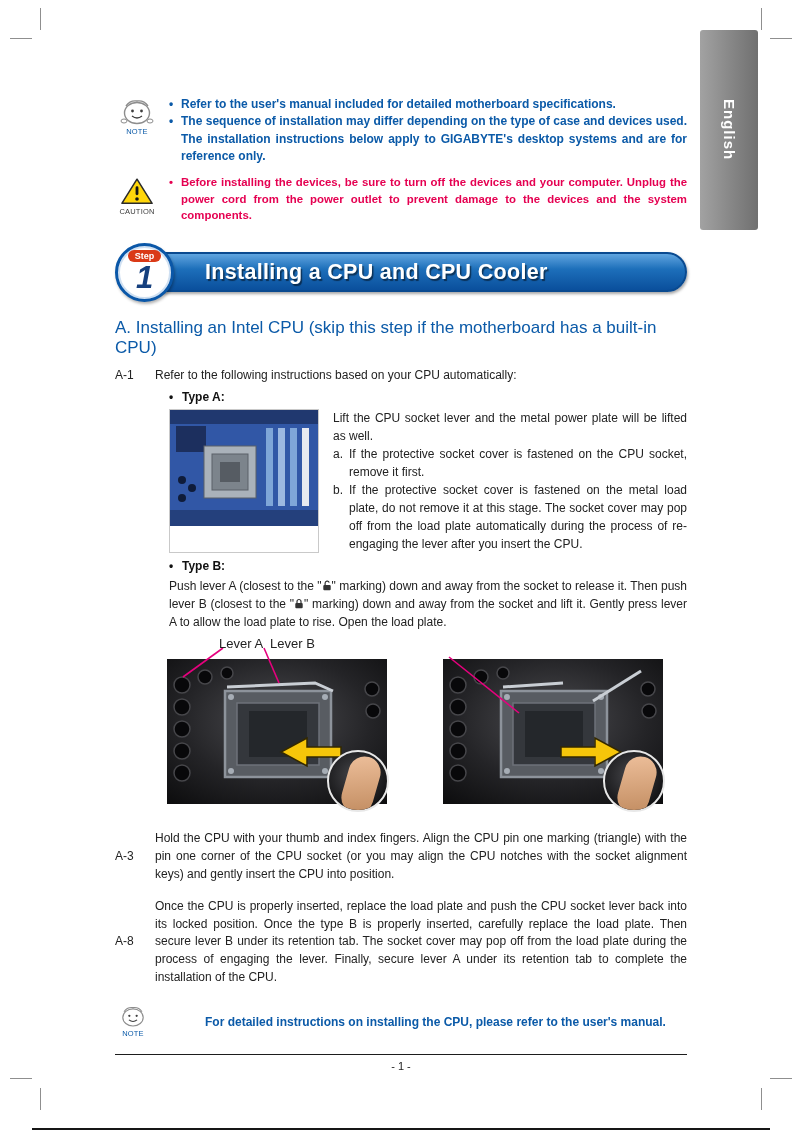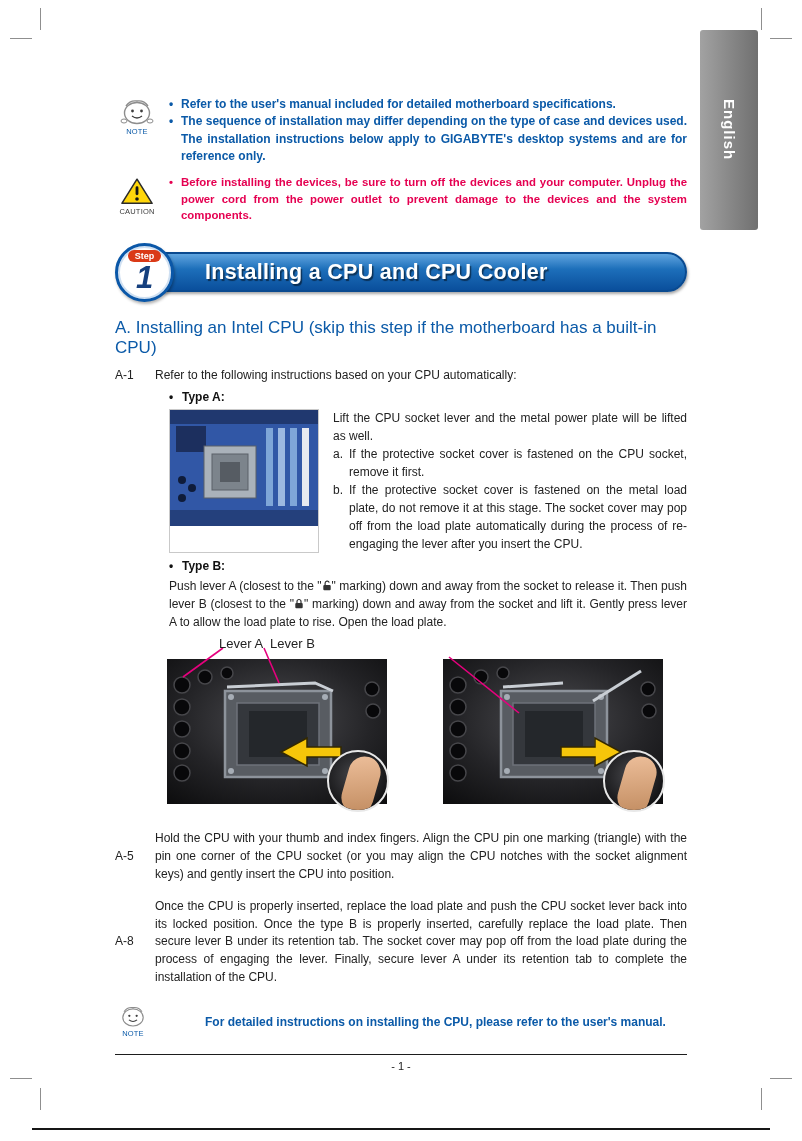--- a/index.html
+++ b/index.html
@@ -251,21 +251,21 @@
         <path d="M150 42 L198 12" fill="none" stroke="#c9ced4" stroke-width="3"></path>
         <polygon points="118,88 152,88 152,79 178,93 152,107 152,98 118,98" fill="#f6c60a" stroke="#332800" stroke-width="1.5"></polygon>
       </svg>
       <div class="inset">
           <div class="finger"></div>
         </div>
     </div>
   </div>
 
   <div class="a-row spaced">
-    <span class="a-label">A-5</span>
+    <span class="a-label">A-3</span>
     <span class="a-text">Hold the CPU with your thumb and index fingers. Align the CPU pin one marking (triangle) with the pin one corner of the CPU socket (or you may align the CPU notches with the socket alignment keys) and gently insert the CPU into position.</span>
   </div>
 
   <div class="a-row spaced">
     <span class="a-label">A-8</span>
     <span class="a-text">Once the CPU is properly inserted, replace the load plate and push the CPU socket lever back into its locked position. Once the type B is properly inserted, carefully replace the load plate. Then secure lever B under its retention tab. The socket cover may pop off from the load plate during the process of engaging the lever. Finally, secure lever A under its retention tab to complete the installation of the CPU.</span>
   </div>
 
   <div class="note-bottom">
     <div class="icon-col">

